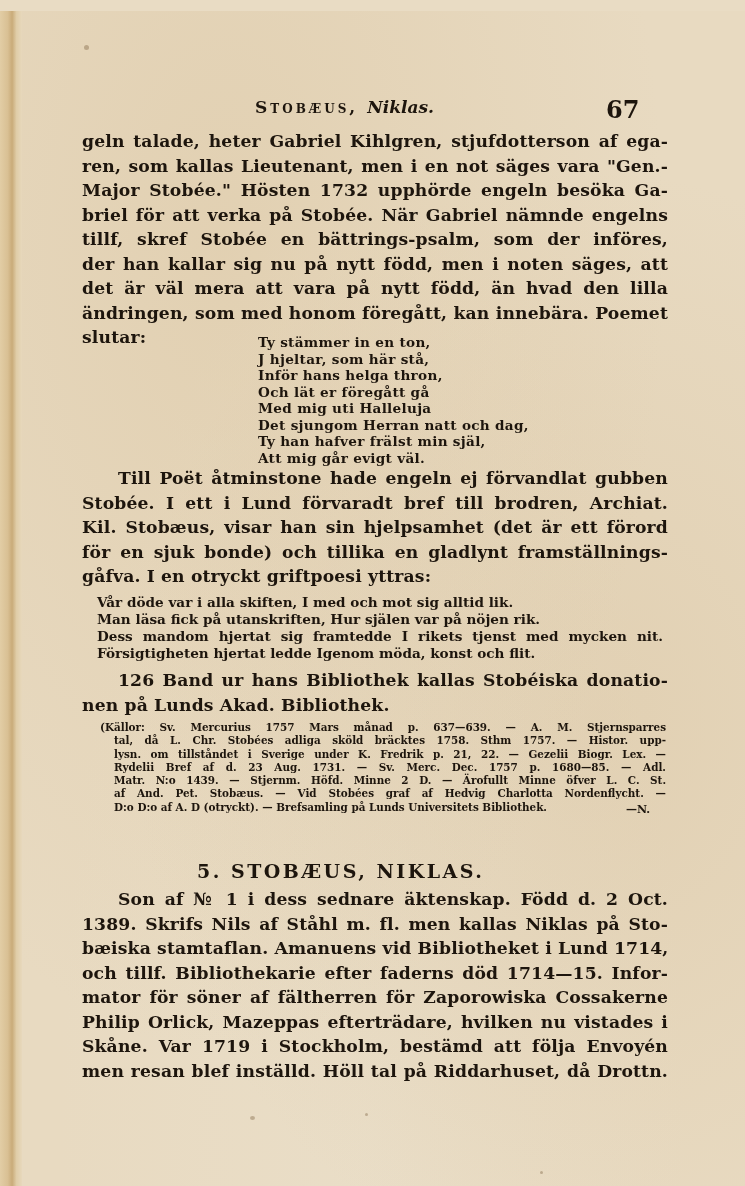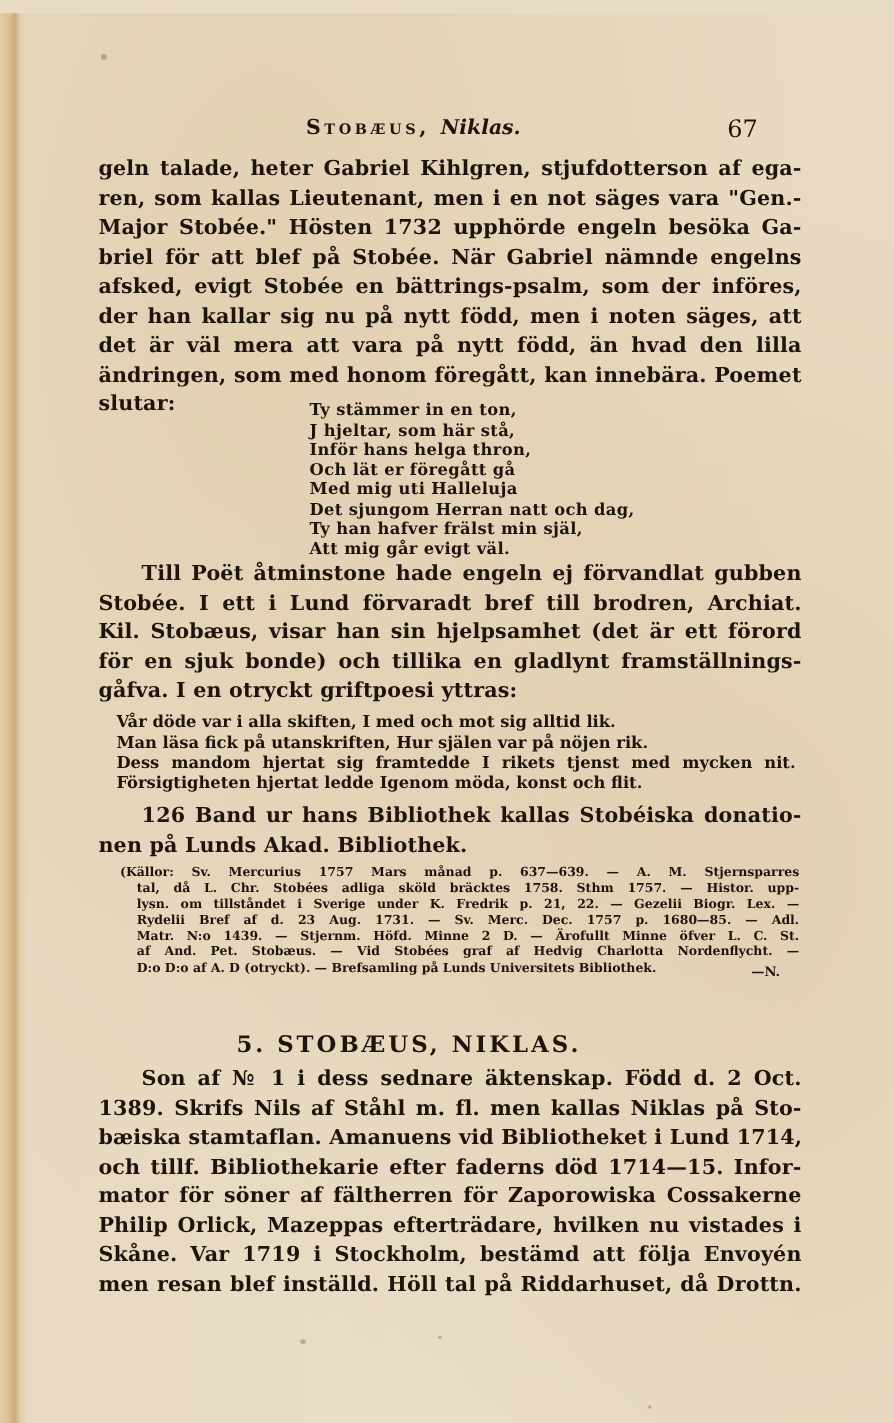--- a/index.html
+++ b/index.html
@@ -21,21 +21,21 @@
   .binding {
     position: absolute; left: 0; top: 0; width: 22px; height: 1186px;
     background: linear-gradient(to right, #e2cda5 0%, #d9c094 35%, #c9ab79 55%, #e0cda8 75%, #e7d8bc 100%);
   }
   .line { position: absolute; white-space: nowrap; }
   .hdr {
     top: 86px; left: 255px; font-size: 17px; font-weight: bold;
     letter-spacing: 3px; font-variant: small-caps;
   }
   .hdr .it { font-style: italic; letter-spacing: 0; font-variant: normal; }
-  .pgno { top: 84px; left: 606px; font-size: 20px; font-weight: normal; }
+  .pgno { top: 84px; left: 606px; font-size: 24px; font-weight: bold; }
 
   .body-p { position: absolute; left: 82px; width: 586px; }
   .tl {
     display: block; height: 24.5px; line-height: 24.5px;
     font-size: 17.2px; font-weight: bold;
     text-align: justify; text-align-last: justify;
     white-space: nowrap; letter-spacing: 0.15px;
   }
   .tl.last { text-align-last: left; }
   .tl.ind { padding-left: 36px; }
@@ -83,22 +83,22 @@
   <div class="line hdr">
     <span>Stobæus,</span>
     <span class="it">Niklas.</span>
   </div>
   <div class="line pgno">67</div>
 
   <div class="body-p" style="top:118px">
     <span class="tl">geln talade, heter Gabriel Kihlgren, stjufdotterson af ega-</span>
     <span class="tl">ren, som kallas Lieutenant, men i en not säges vara "Gen.-</span>
     <span class="tl">Major Stobée." Hösten 1732 upphörde engeln besöka Ga-</span>
-    <span class="tl">briel för att blef på Stobée. När Gabriel nämnde engelns</span>
-    <span class="tl">afsked, evigt Stobée en bättrings-psalm, som der införes,</span>
+    <span class="tl">briel för att verka på Stobée. När Gabriel nämnde engelns</span>
+    <span class="tl">tillf, skref Stobée en bättrings-psalm, som der införes,</span>
     <span class="tl">der han kallar sig nu på nytt född, men i noten säges, att</span>
     <span class="tl">det är väl mera att vara på nytt född, än hvad den lilla</span>
     <span class="tl">ändringen, som med honom föregått, kan innebära. Poemet</span>
     <span class="tl last">slutar:</span>
   </div>
 
   <div class="poem">
     <span class="pl">Ty stämmer in en ton,</span>
     <span class="pl">J hjeltar, som här stå,</span>
     <span class="pl">Inför hans helga thron,</span>

